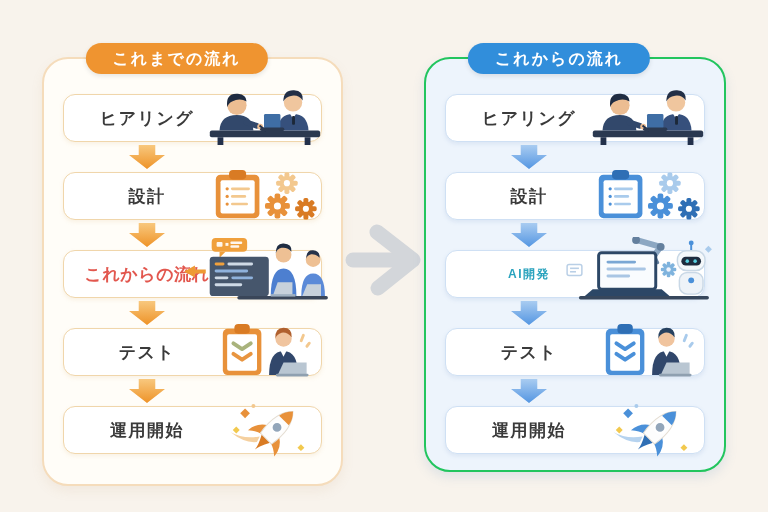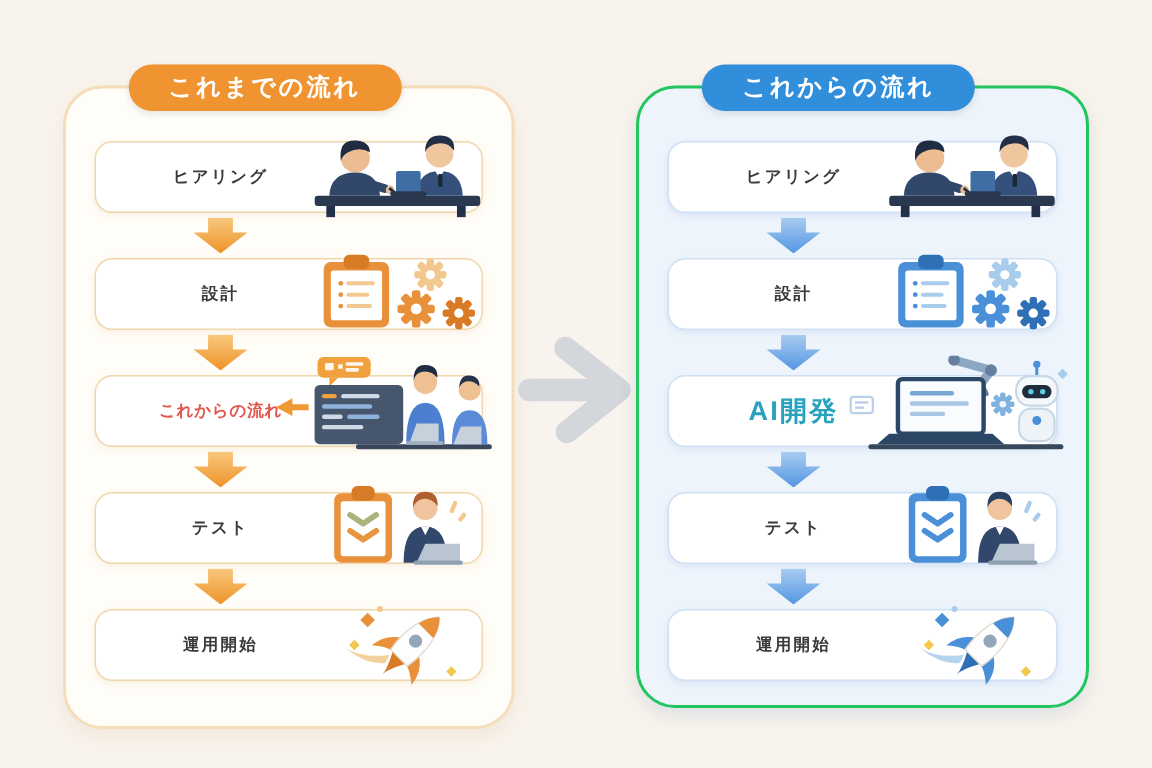--- a/index.html
+++ b/index.html
@@ -41,25 +41,25 @@
   
   .steps{position:absolute;top:35px;left:19px;right:19px;}
   .step-row{position:relative;height:48px;}
   .step-box{
     position:absolute;inset:0;border-radius:12px;background:#fff;box-sizing:border-box;
   }
   .before .step-box{border:1.5px solid #f0d6ab;box-shadow:0 2px 4px rgba(205,160,95,.13);}
   .after  .step-box{border:1.5px solid #cfe0f4;box-shadow:0 2px 4px rgba(95,135,185,.13);}
   .step-label{
     position:absolute;left:0;top:50%;width:168px;transform:translateY(-50%);
-    text-align:center;font-size:11px;font-weight:700;color:#3a3a3a;letter-spacing:1.5px;
+    text-align:center;font-size:17px;font-weight:700;color:#3a3a3a;letter-spacing:1.5px;
     z-index:2;white-space:nowrap;
   }
   .before .step-row.highlight .step-label{color:#e2574e;letter-spacing:.5px;}
-  .after  .step-row.highlight .step-label{color:#28a2bd;font-size:18px;}
+  .after  .step-row.highlight .step-label{color:#28a2bd;font-size:12px;}
 
   
   .gap{position:relative;height:30px;}
   .down-arrow{
     position:absolute;left:66px;top:3px;width:36px;height:24px;
     clip-path:polygon(27% 0,73% 0,73% 42%,100% 42%,50% 100%,0 42%,27% 42%);
   }
   .before .down-arrow{background:linear-gradient(#f8c87e,#ee9328);}
   .after  .down-arrow{background:linear-gradient(#a9ccf1,#5496e2);}
 

